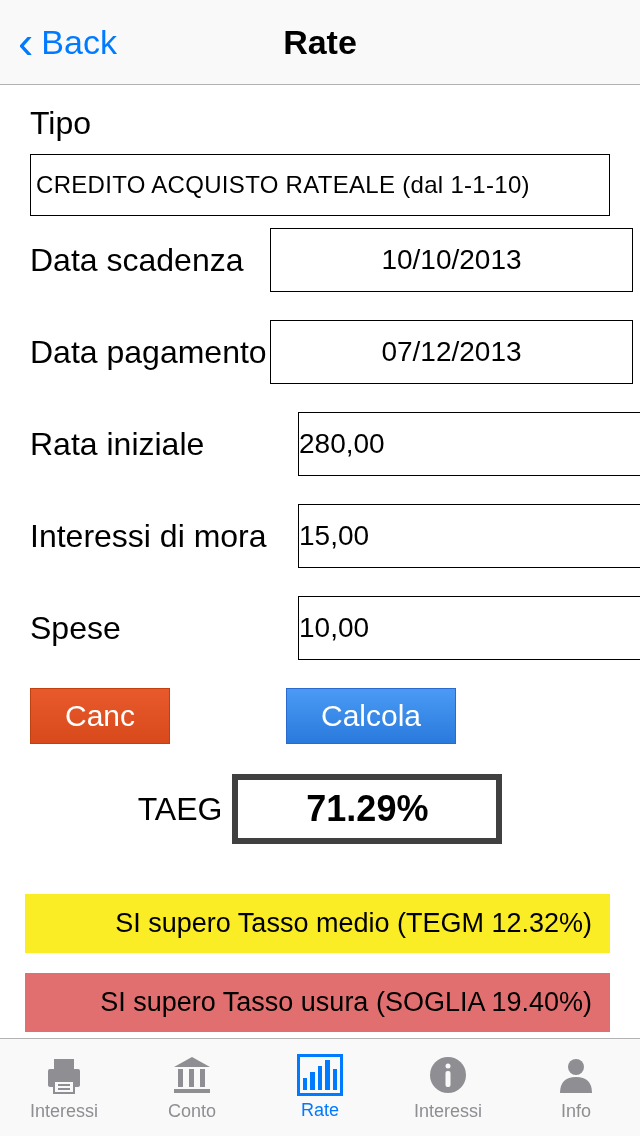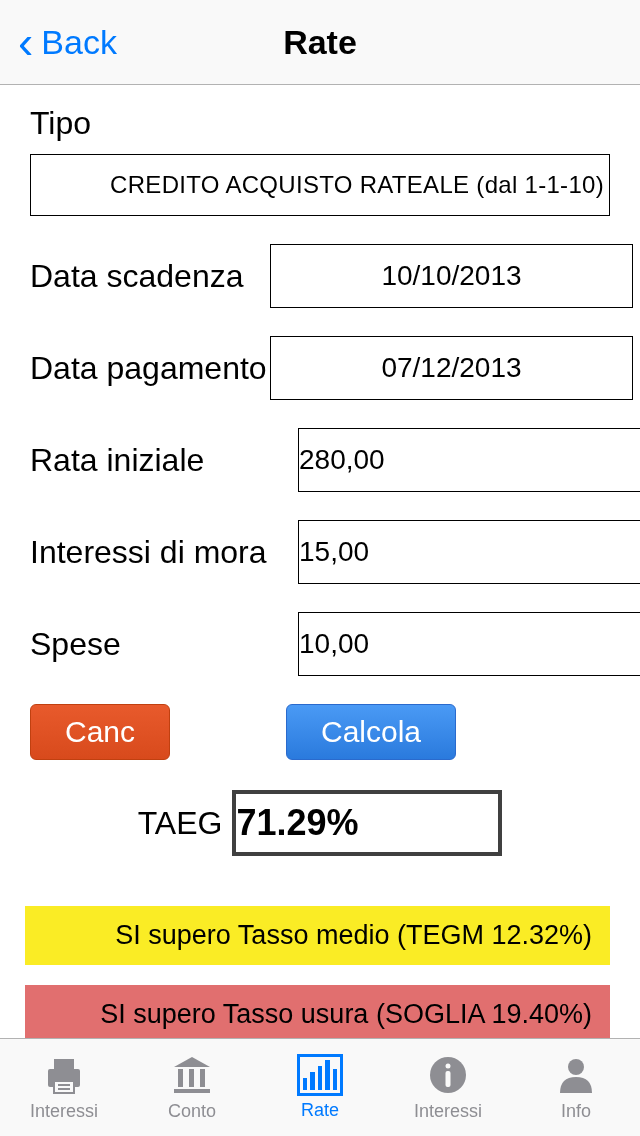--- a/index.html
+++ b/index.html
@@ -49,25 +49,25 @@
     .tipo-label {
       font-size: 32px;
       color: #000;
       margin-bottom: 12px;
       font-weight: 400;
     }
 
     .tipo-box {
       border: 1px solid #000;
       width: 100%;
-      text-align: right;
+      text-align: left;
       padding: 16px 5px;
       font-size: 24px;
       color: #000;
-      margin-bottom: 28px;
+      margin-bottom: 12px;
       letter-spacing: 0.3px;
     }
 
     .row {
       display: flex;
       align-items: center;
       margin-bottom: 28px;
     }
     .row-label {
       font-size: 32px;
@@ -90,21 +90,21 @@
       margin-left: 28px;
     }
 
     .button-row {
       display: flex;
       gap: 0;
       margin-top: 10px;
       margin-bottom: 30px;
     }
     .btn {
-      border-radius: 6px;
+      border-radius: 0;
       font-size: 30px;
       color: #fff;
       border: none;
       height: 56px;
       display: flex;
       align-items: center;
       justify-content: center;
       font-weight: 400;
     }
     .btn-canc {
@@ -125,24 +125,25 @@
       justify-content: center;
       margin-bottom: 50px;
       gap: 10px;
     }
     .taeg-label {
       font-size: 32px;
       color: #000;
       font-weight: 400;
     }
     .taeg-value {
-      border: 4px solid #404040;
+      border: 6px solid #404040;
       font-size: 36px;
       font-weight: 700;
       width: 270px;
+      text-align: center;
       padding: 8px 0;
     }
 
     .alert {
       margin: 0 30px 20px 25px;
       padding: 14px 18px;
       font-size: 27px;
       text-align: right;
       color: #000;
     }

